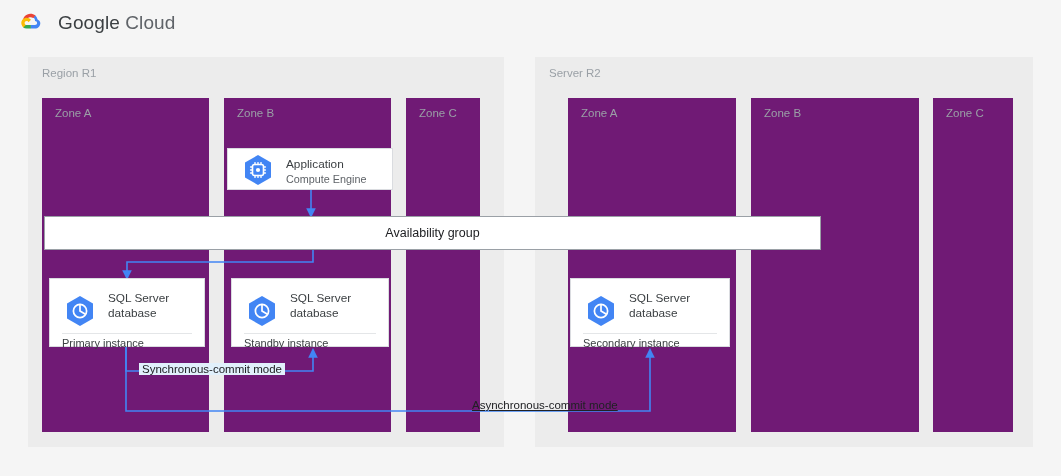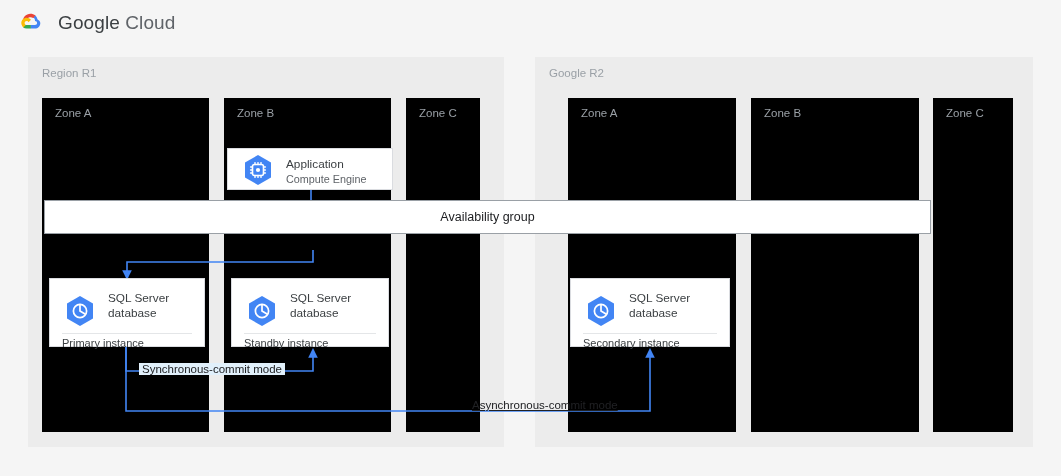--- a/index.html
+++ b/index.html
@@ -15,21 +15,21 @@
   
   .header{position:absolute;left:0;top:0;width:1061px;height:48px;background:#f5f5f5;}
   .logo-wrap{position:absolute;left:16px;top:10px;width:28px;height:26px;}
   .brand{position:absolute;left:50px;top:11px;font-size:19px;color:#5f6368;letter-spacing:.1px;line-height:24px;margin-left:8px;}
   .brand .g{color:#3c4043;}
   .brand .c{color:#5f6368;}
 
   
   .region{position:absolute;background:#ececec;}
   .region-title{position:absolute;left:14px;top:10px;font-size:11.5px;color:#9aa0a6;}
-  .zone{position:absolute;background:#000000;text-align:right;}
+  .zone{position:absolute;background:#701a75;text-align:right;}
   .zone-title{position:absolute;left:13px;top:9px;font-size:11.5px;color:#9aa0a6;}
 
   
   .card{position:absolute;background:#ffffff;border:1px solid #dadce0;box-sizing:border-box;}
   .card-icon{position:absolute;left:12px;top:14px;width:36px;height:36px;}
   .card-text{position:absolute;left:58px;top:12px;right:4px;}
   .card-title{font-size:11.8px;color:#3c4043;line-height:14.5px;}
   .card-div{position:absolute;left:12px;right:12px;top:54px;height:1px;background:#e4e6e8;}
   .card-sub{position:absolute;left:12px;top:58px;font-size:11px;color:#3c4043;}
 
@@ -70,21 +70,21 @@
     <div class="zone-title">Zone A</div>
   </div>
   <div class="zone" style="left:224px;top:98px;width:167px;height:334px;">
     <div class="zone-title">Zone B</div>
   </div>
   <div class="zone" style="left:406px;top:98px;width:74px;height:334px;">
     <div class="zone-title">Zone C</div>
   </div>
 
   <div class="region" style="left:535px;top:57px;width:498px;height:390px;">
-    <div class="region-title">Google R2</div>
+    <div class="region-title">Server R2</div>
   </div>
   <div class="zone" style="left:568px;top:98px;width:168px;height:334px;">
     <div class="zone-title">Zone A</div>
   </div>
   <div class="zone" style="left:751px;top:98px;width:168px;height:334px;">
     <div class="zone-title">Zone B</div>
   </div>
   <div class="zone" style="left:933px;top:98px;width:80px;height:334px;">
     <div class="zone-title">Zone C</div>
   </div>
@@ -126,21 +126,21 @@
             <line x1="23.5" y1="21" x2="25.4" y2="21"></line>
         </g>
       </svg>
     </div>
     <div class="card-text" style="top:8px;">
       <div class="card-title">Application</div>
       <div style="font-size:10.8px;color:#5f6368;line-height:14px;">Compute Engine</div>
     </div>
   </div>
 
-  <div class="ag-bar" style="left:44px;top:200px;width:887px;height:34px;">
+  <div class="ag-bar" style="left:44px;top:216px;width:777px;height:34px;">
     <span class="ag-label">Availability group</span>
   </div>
 
   <div class="card" style="left:49px;top:278px;width:156px;height:69px;">
     <div class="card-icon">
       <svg width="36" height="36" viewBox="0 0 36 36" xmlns="http://www.w3.org/2000/svg">
         <polygon points="18,3 31,10.5 31,25.5 18,33 5,25.5 5,10.5" fill="#4285f4"></polygon>
         <circle cx="18" cy="18" r="6.6" fill="none" stroke="#ffffff" stroke-width="1.7"></circle>
         <path d="M18 11.6 L18 18 L22.6 20.8" fill="none" stroke="#ffffff" stroke-width="1.7" stroke-linecap="round"></path>
       </svg>

